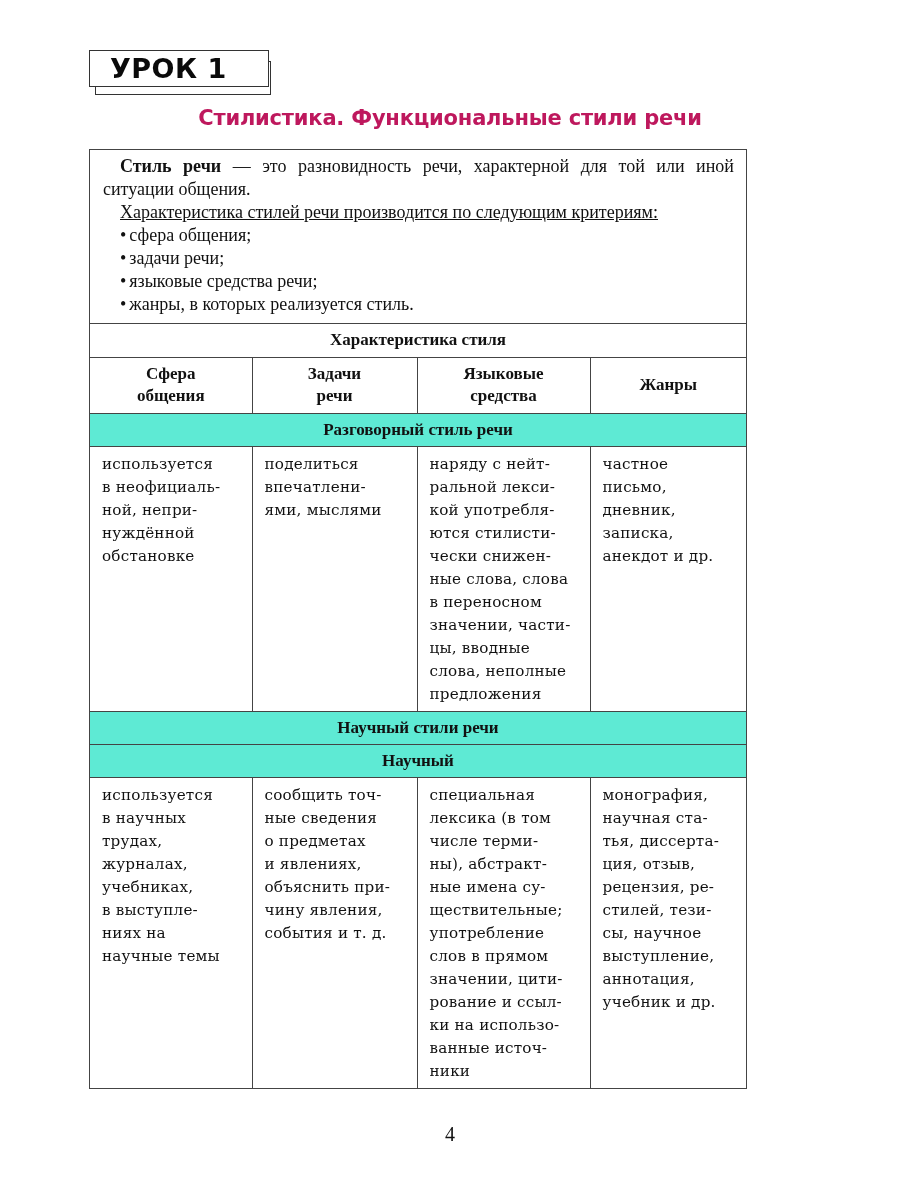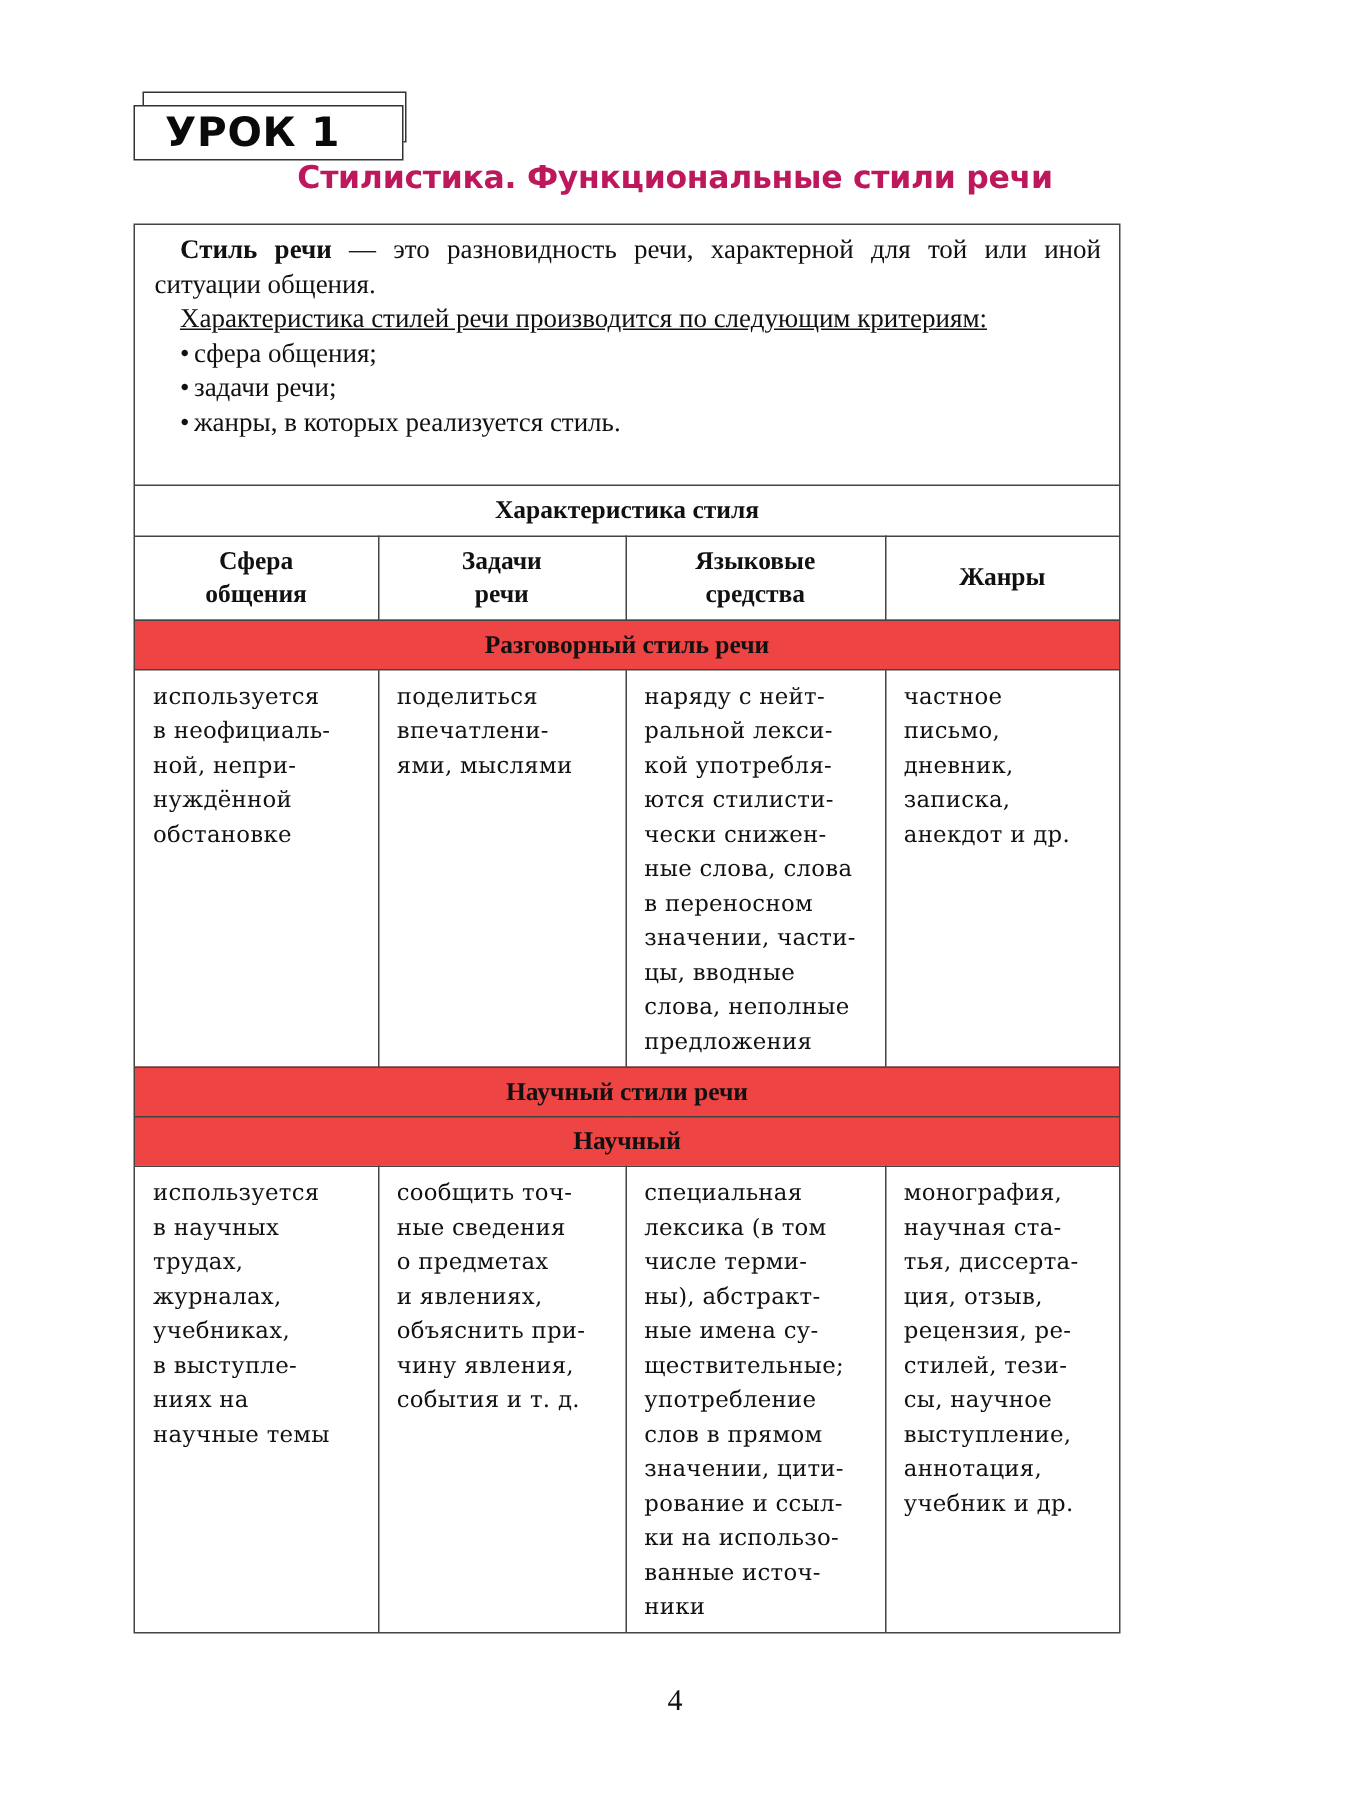--- a/index.html
+++ b/index.html
@@ -2,21 +2,21 @@
 <html><head>
 <meta charset="utf-8">
 <style>
   html, body { margin: 0; padding: 0; background: #ffffff; }
   body { width: 900px; height: 1200px; position: relative; overflow: hidden; color: #111; }
   .lesson-badge-shadow {
     position: absolute; left: 95px; top: 61px; width: 176px; height: 34px;
     border: 1.5px solid #333; background: #fff; box-sizing: border-box;
   }
   .lesson-badge {
-    position: absolute; left: 89px; top: 70px; width: 180px; height: 37px;
+    position: absolute; left: 89px; top: 50px; width: 180px; height: 37px;
     border: 1.5px solid #333; background: #fff; box-sizing: border-box;
     font-family: "DejaVu Sans", sans-serif; font-weight: bold; font-size: 27px;
     line-height: 35px; padding-left: 20px; letter-spacing: 0.5px; color: #0a0a0a;
   }
   .page-title {
     position: absolute; left: 0; width: 900px; top: 106px; text-align: center;
     font-family: "DejaVu Sans", sans-serif; font-weight: bold; font-size: 21px;
     color: #be185d; letter-spacing: -0.2px;
   }
   .sheet {
@@ -40,21 +40,21 @@
   tr:first-child td, tr:first-child th { border-top: none; }
   td:first-child, th:first-child { border-left: none; }
   td:last-child, th:last-child { border-right: none; }
   tr:last-child td { border-bottom: none; }
   .hdr {
     font-family: "Liberation Serif", serif; font-weight: bold; font-size: 17px;
     text-align: center; vertical-align: middle; line-height: 22px;
   }
   .row-section { height: 33px; }
   .row-colhead { height: 56px; }
-  .shade { background: #ef4444; }
+  .shade { background: #5eead4; }
   .cell {
     font-family: "DejaVu Serif", serif; font-size: 15.2px; line-height: 23px;
     padding: 6px 6px 5px 12px; white-space: pre-line; letter-spacing: 0.2px;
   }
   .page-number {
     position: absolute; left: 0; width: 900px; top: 1123px; text-align: center;
     font-family: "Liberation Serif", serif; font-size: 20px; color: #111;
   }
 </style>
 </head>
@@ -65,20 +65,21 @@
 
 <div class="page-title">Стилистика. Функциональные стили речи</div>
 
 <div class="sheet">
   <div class="intro">
     <p class="indent"><b>Стиль речи</b><span> — это разновидность речи, характерной для той или иной ситуации общения.</span></p>
     <p class="crit">Характеристика стилей речи производится по следующим критериям:</p>
     <ul>
       <li>сфера общения;</li>
       <li>задачи речи;</li>
+      <li>языковые средства речи;</li>
       <li>жанры, в которых реализуется стиль.</li>
     </ul>
   </div>
 
   <table>
     <colgroup>
       <col style="width:162px">
         <col style="width:165px">
         <col style="width:173px">
         <col>

